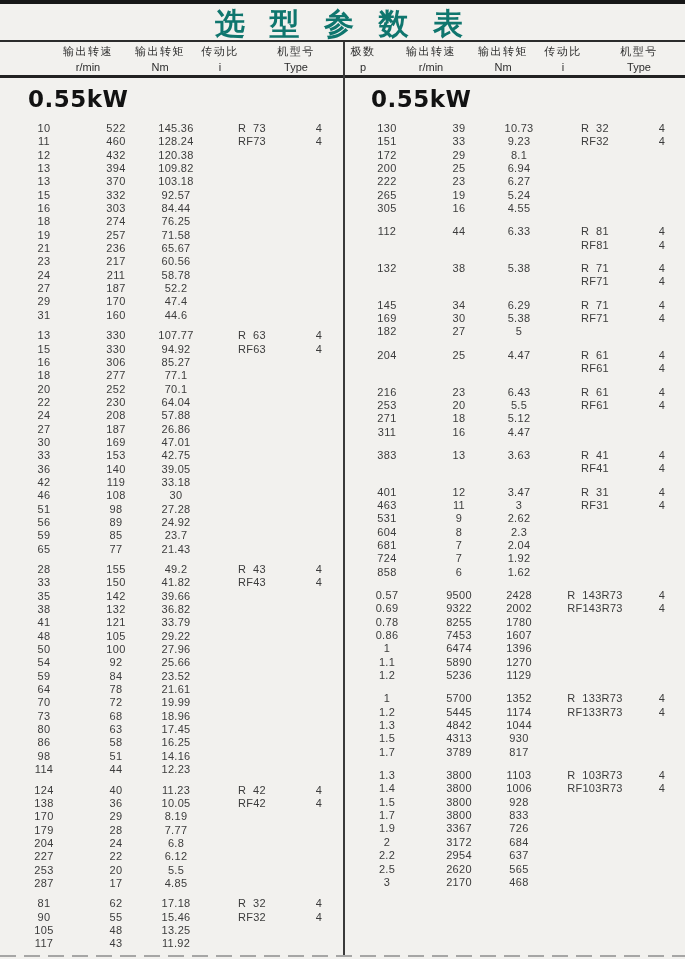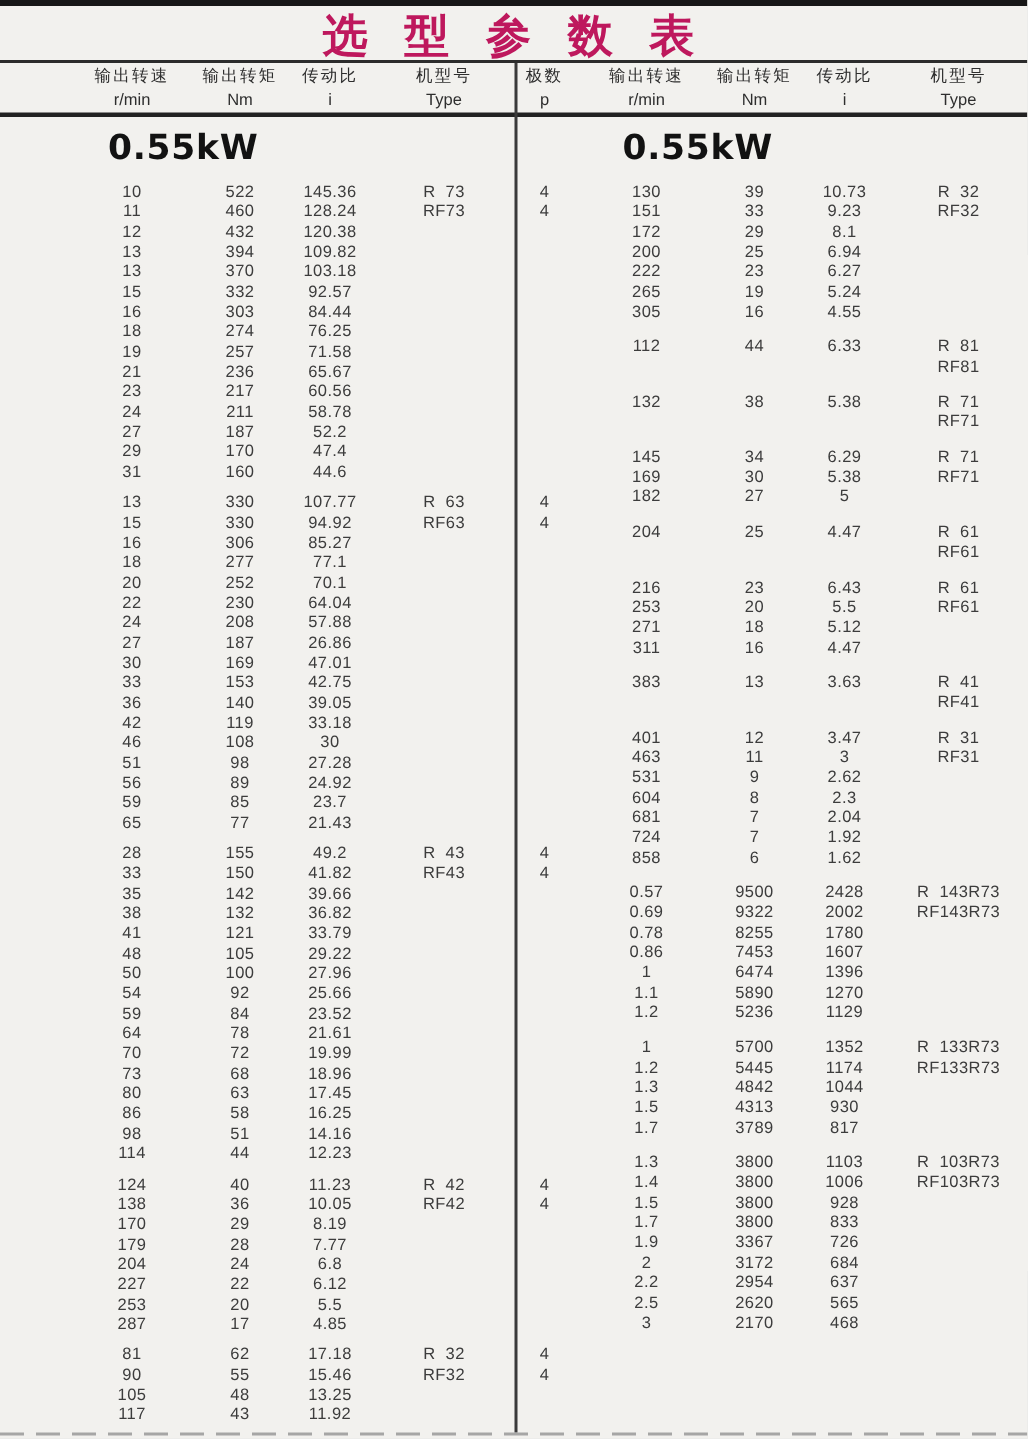--- a/index.html
+++ b/index.html
@@ -5,40 +5,40 @@
   html,body{margin:0;padding:0;background:#e8e7e5;}
   #page{
     position:relative;width:685px;height:959px;margin:0 auto;
     background:#f2f1ee;overflow:hidden;
     font-family:"Liberation Sans","DejaVu Sans",sans-serif;
     color:#3c3c3c;
   }
   .topbar{position:absolute;top:0;left:0;width:100%;height:4px;background:#171717;}
   .doc-title{
     position:absolute;top:4px;left:0;width:100%;text-align:center;
-    font-size:30px;font-weight:bold;letter-spacing:7px;color:#be185d;
+    font-size:30px;font-weight:bold;letter-spacing:7px;color:#0f766e;
     font-family:"DejaVu Sans","Liberation Sans",sans-serif;
   }
   .title-rule{position:absolute;top:40px;left:0;width:100%;height:2px;background:#2c2c2c;}
   .header-rule{position:absolute;top:75px;left:0;width:100%;height:3px;background:#222;}
   .vdivider{position:absolute;top:42px;left:343px;width:2px;height:913px;background:#3a3a3a;}
   .bottom-rule{
     position:absolute;bottom:2px;left:0;width:100%;height:2px;opacity:.75;
     background:repeating-linear-gradient(90deg,#8d8d8d 0 16px,rgba(0,0,0,0) 16px 24px);
   }
   .thead{
     position:absolute;top:45px;width:342px;
     display:grid;grid-template-columns:88px 56px 64px 88px 46px;padding-left:44px;
   }
   .thead.left{left:0;}
   .thead.right{left:343px;}
   .th{display:flex;flex-direction:column;align-items:center;}
   .th .cn{font-size:11px;color:#2e2e2e;letter-spacing:1.5px;line-height:13px;}
   .th .unit{font-size:11px;color:#2e2e2e;line-height:14px;margin-top:2px;}
-  .col{position:absolute;top:78px;width:342px;padding-left:44px;}
+  .col{position:absolute;top:78px;width:342px;}
   .col.left{left:0;}
   .col.right{left:343px;}
   .section-heading{
     font-size:23px;font-weight:bold;color:#121212;
     margin:8px 0 10px 28px;line-height:26px;letter-spacing:.5px;
     font-family:"DejaVu Sans","Liberation Sans",sans-serif;
   }
   .block{margin-bottom:7px;}
   .col.right .block{margin-bottom:10px;}
   .row{

